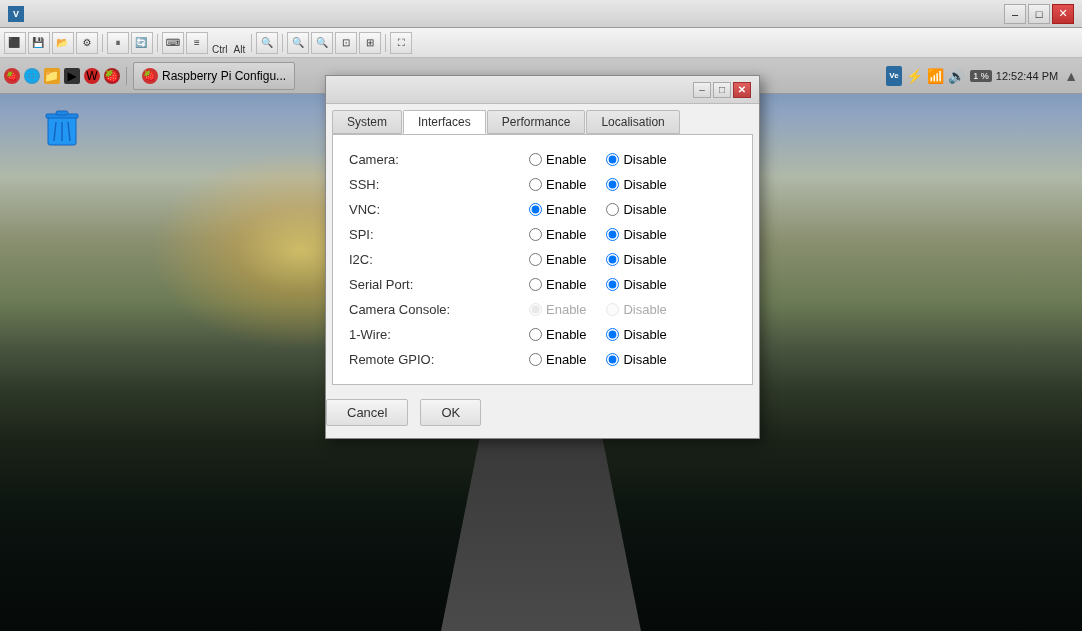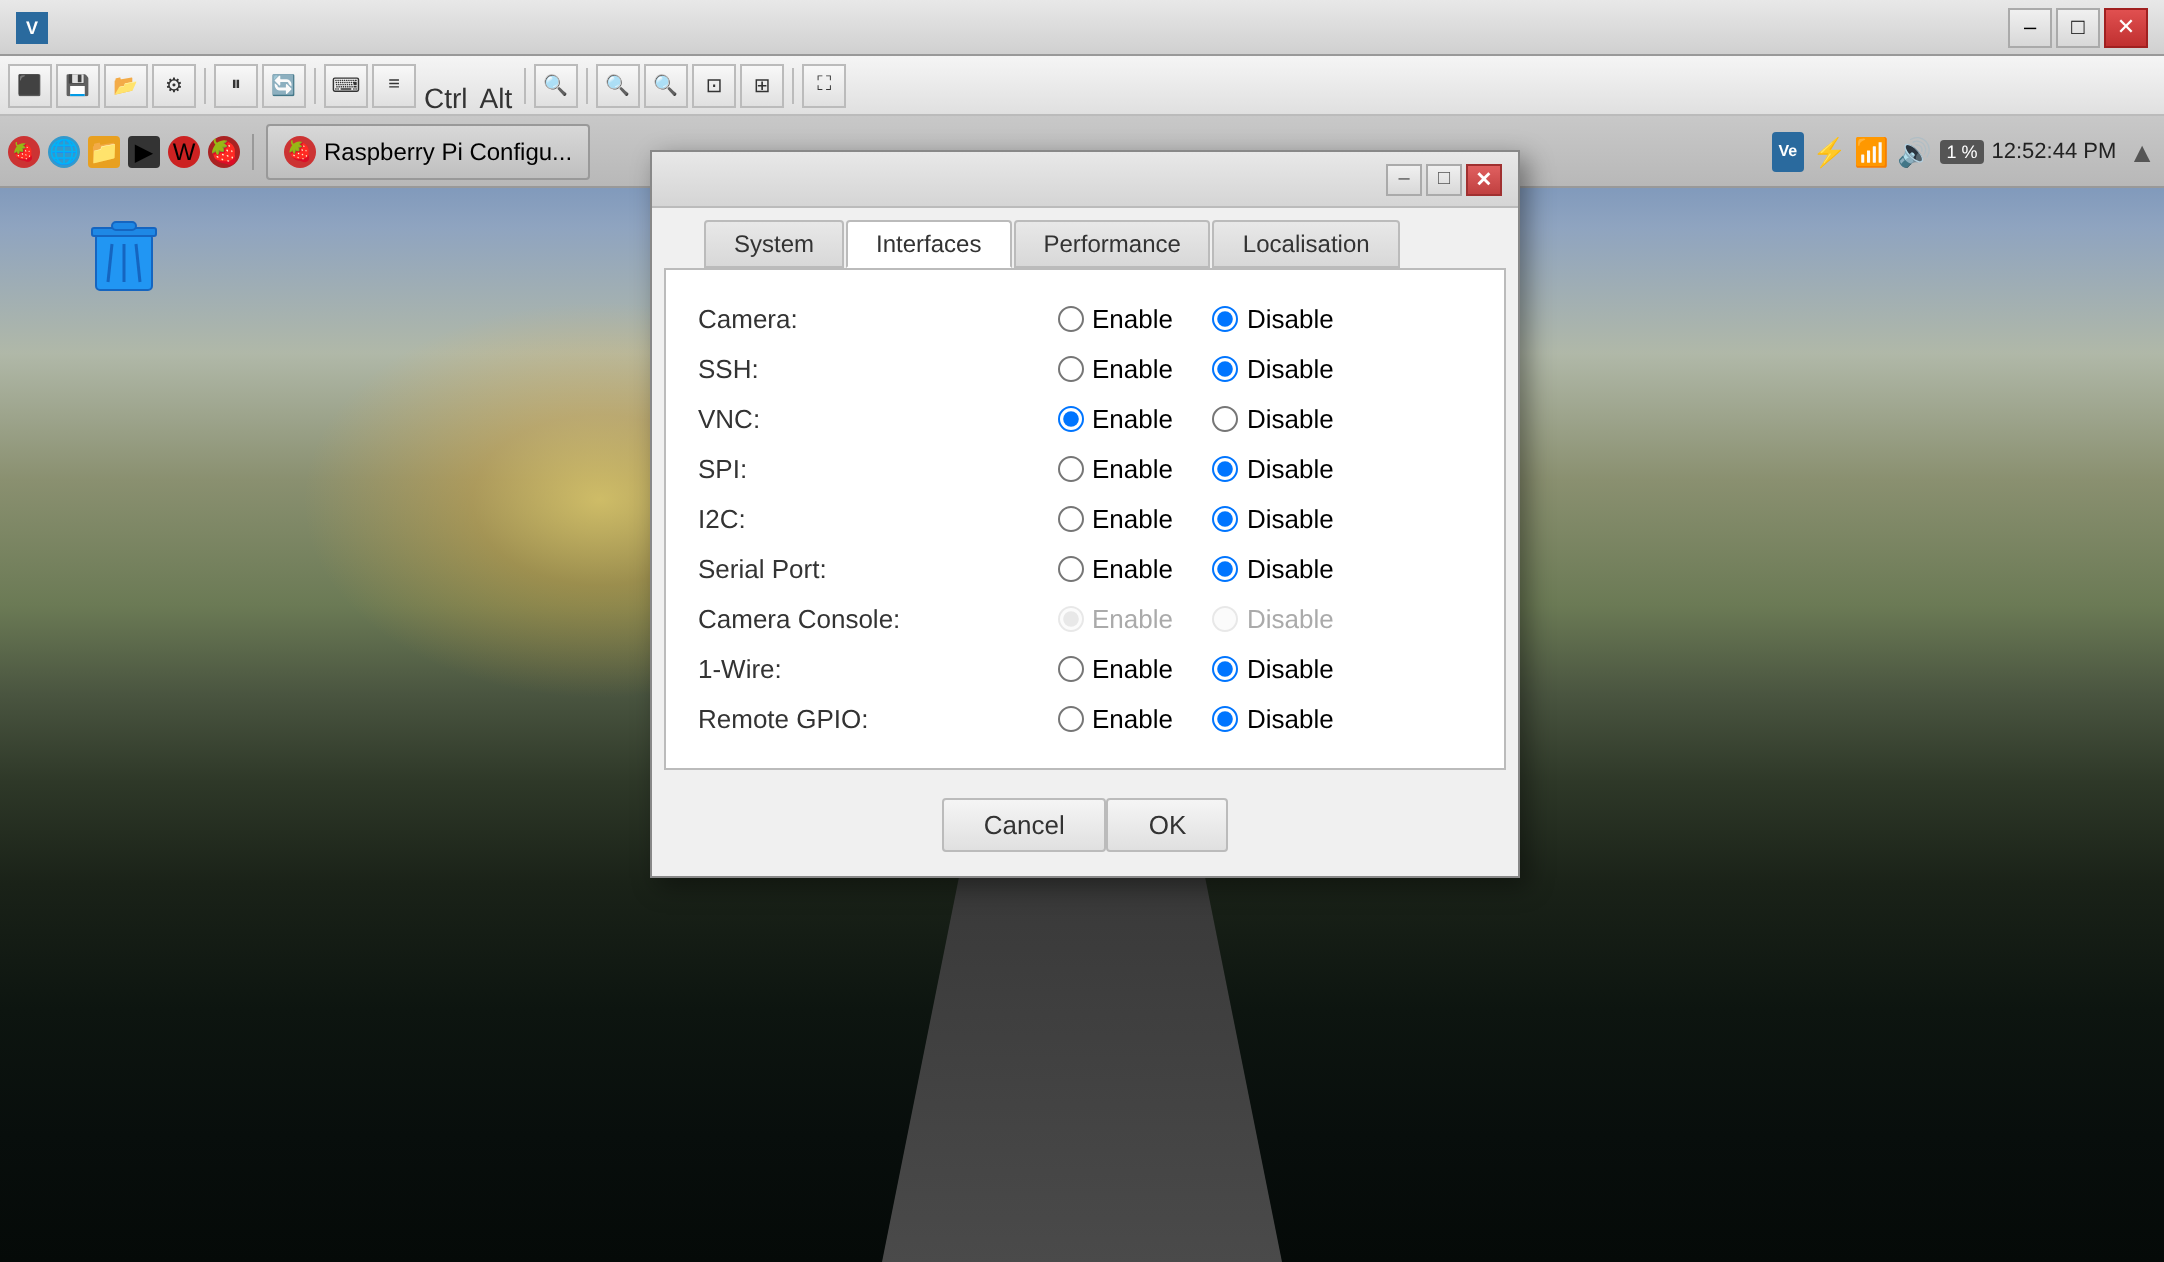--- a/index.html
+++ b/index.html
@@ -138,21 +138,21 @@
       cursor: pointer;
       color: #333;
     }
     .toolbar-separator {
       width: 1px;
       height: 18px;
       background: #bbb;
       margin: 0 2px;
     }
     .toolbar-label {
-      font-size: 14px;
+      font-size: 10px;
       color: #333;
       padding: 0 2px;
       margin-top: 13px;
     }
 
     
     .taskbar {
       position: absolute;
       top: 58px;
       left: 0;
@@ -293,21 +293,20 @@
       border-color: #a03030;
       font-weight: bold;
     }
 
     
     .rpi-tabs {
       display: flex;
       padding: 6px 6px 0 6px;
       background: #f0f0f0;
       gap: 1px;
-      margin-left: 20px;
     }
     .rpi-tab {
       padding: 4px 14px;
       font-size: 12px;
       border: 1px solid #bbb;
       background: linear-gradient(180deg, #e8e8e8, #d8d8d8);
       cursor: pointer;
       border-radius: 2px 2px 0 0;
       color: #333;
     }
@@ -357,21 +356,21 @@
     .radio-option.disabled {
       color: #aaa;
     }
     .radio-option.disabled input {
       opacity: 0.5;
     }
 
     
     .rpi-buttons {
       display: flex;
-      justify-content: center;
+      gap: 12px;
       padding: 8px 0 12px 0;
     }
     .dlg-btn {
       padding: 5px 20px;
       font-size: 13px;
       border: 1px solid #bbb;
       background: linear-gradient(180deg, #f5f5f5, #e0e0e0);
       cursor: pointer;
       border-radius: 2px;
       color: #333;

